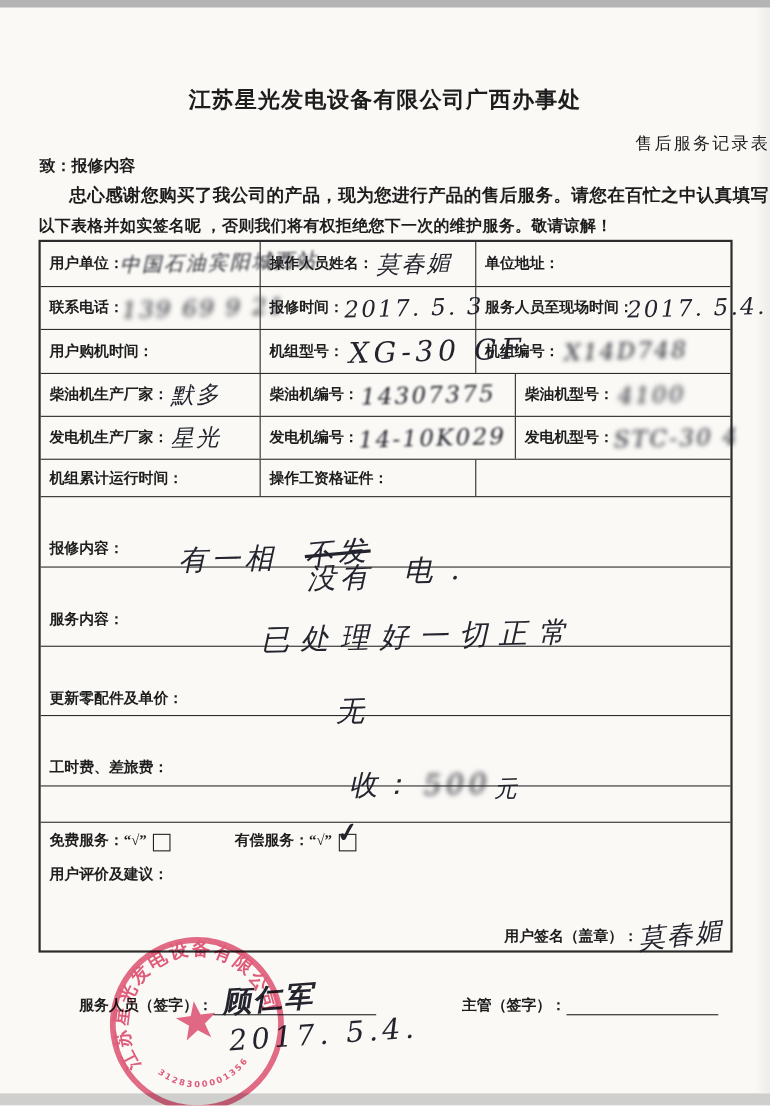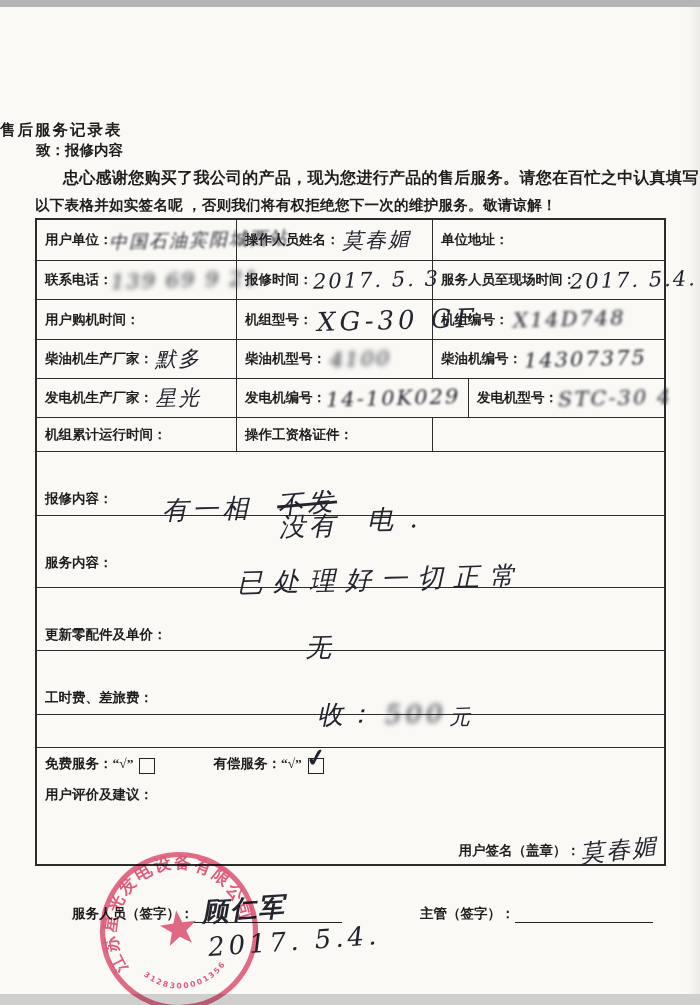--- a/index.html
+++ b/index.html
@@ -11,22 +11,22 @@
   }
   .strip{position:absolute;left:0;width:700px;}
   .strip.top{top:0;height:7px;background:#b4b4b4;}
   .strip.bottom{bottom:0;height:11px;background:#cfcfcd;}
   .page{position:absolute;left:0;top:7px;width:700px;height:987px;background:#faf9f6;}
   .edge-shade{position:absolute;right:0;top:0;width:14px;height:100%;
     background:linear-gradient(to right,rgba(0,0,0,0),rgba(0,0,0,0.05));}
 
   .title{position:absolute;top:70px;left:0;width:100%;text-align:center;
     font-size:20px;font-weight:bold;letter-spacing:1px;}
-  .subtitle{position:absolute;top:113px;left:0;width:100%;text-align:left;
-    font-size:15.5px;font-weight:bold;letter-spacing:2px;}
+  .subtitle{position:absolute;top:113px;left:0;width:100%;text-align:right;
+    font-size:15.5px;font-weight:normal;letter-spacing:2px;}
   .salutation{position:absolute;top:134px;left:36px;font-size:14.5px;font-weight:bold;}
   .intro1{position:absolute;top:161px;left:63px;font-size:16px;font-weight:600;letter-spacing:.3px;}
   .intro2{position:absolute;top:189px;left:35px;font-size:14.5px;font-weight:600;letter-spacing:.3px;}
 
   .ftable{position:absolute;left:35px;top:211px;width:631px;border:2px solid #2c2c2c;
     box-sizing:border-box;background:transparent;}
   .trow{display:flex;border-top:1.5px solid #2c2c2c;box-sizing:border-box;}
   .trow:first-child{border-top:none;}
   .tcell{box-sizing:border-box;border-left:1.5px solid #2c2c2c;position:relative;
     padding:0 0 0 8px;display:flex;align-items:center;overflow:visible;}
@@ -70,20 +70,21 @@
     transform:rotate(-8deg);opacity:.88;mix-blend-mode:multiply;z-index:3;pointer-events:none;}
 </style>
 </head>
 <body>
 
 <div class="strip top"></div>
 
 <div class="page">
   <div class="edge-shade"></div>
 
+  <div class="title">江苏星光发电设备有限公司广西办事处</div>
   <div class="subtitle">售后服务记录表</div>
   <div class="salutation">致：报修内容</div>
   <div class="intro1">忠心感谢您购买了我公司的产品，现为您进行产品的售后服务。请您在百忙之中认真填写</div>
   <div class="intro2">以下表格并如实签名呢 ，否则我们将有权拒绝您下一次的维护服务。敬请谅解！</div>
 
   <div class="ftable">
 
     <div class="trow" style="height:40px">
       <div class="tcell c1">
         <span class="lbl">用户单位：</span>
@@ -125,27 +126,27 @@
         <span class="lbl">机组编号：</span>
         <span class="hw blur2" style="margin-left:4px">X14D748</span>
       </div>
     </div>
 
     <div class="trow" style="height:39px">
       <div class="tcell c1">
         <span class="lbl">柴油机生产厂家：</span>
         <span class="hw" style="margin-left:2px">默多</span>
       </div>
+      <div class="tcell c3">
+        <span class="lbl">柴油机编号：</span>
+        <span class="hw blur1" style="margin-left:2px">14307375</span>
+      </div>
       <div class="tcell c2">
         <span class="lbl">柴油机型号：</span>
         <span class="hw blur3" style="margin-left:4px">4100</span>
-      </div>
-      <div class="tcell c3">
-        <span class="lbl">柴油机编号：</span>
-        <span class="hw blur1" style="margin-left:2px">14307375</span>
       </div>
     </div>
 
     <div class="trow" style="height:39px">
       <div class="tcell c1">
         <span class="lbl">发电机生产厂家：</span>
         <span class="hw" style="margin-left:2px">星光</span>
       </div>
       <div class="tcell c3">
         <span class="lbl">发电机编号：</span>

